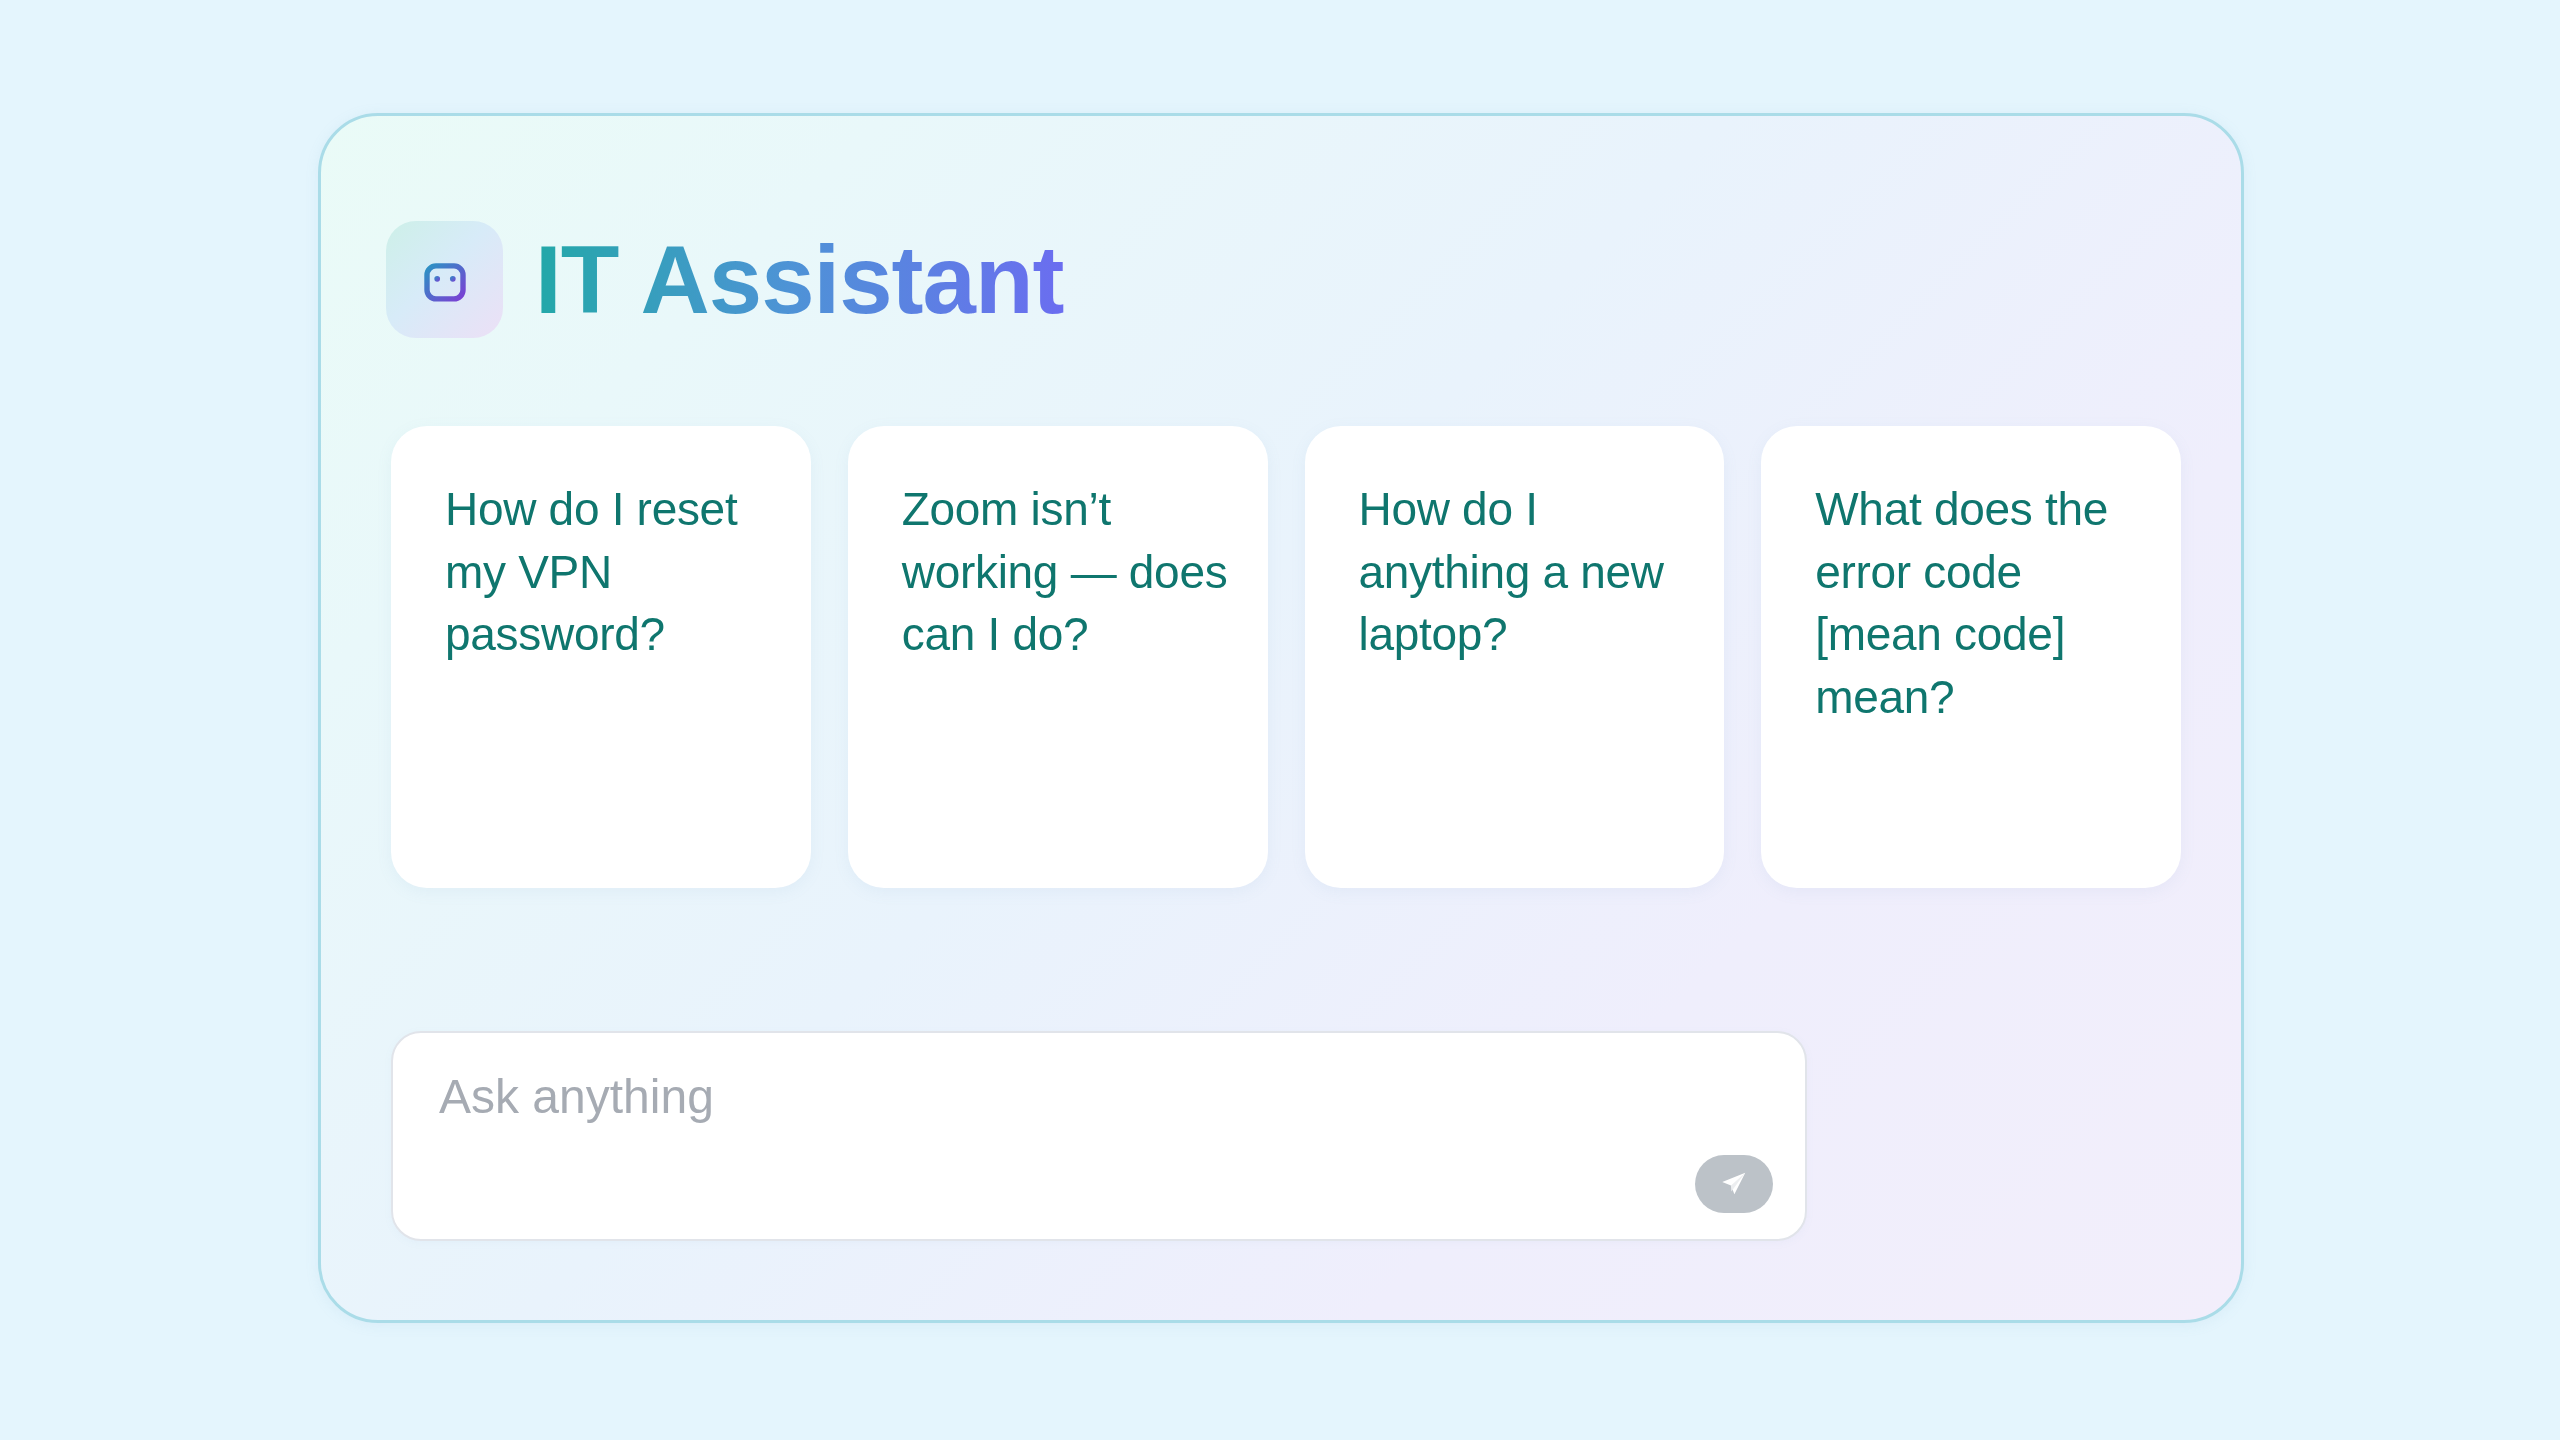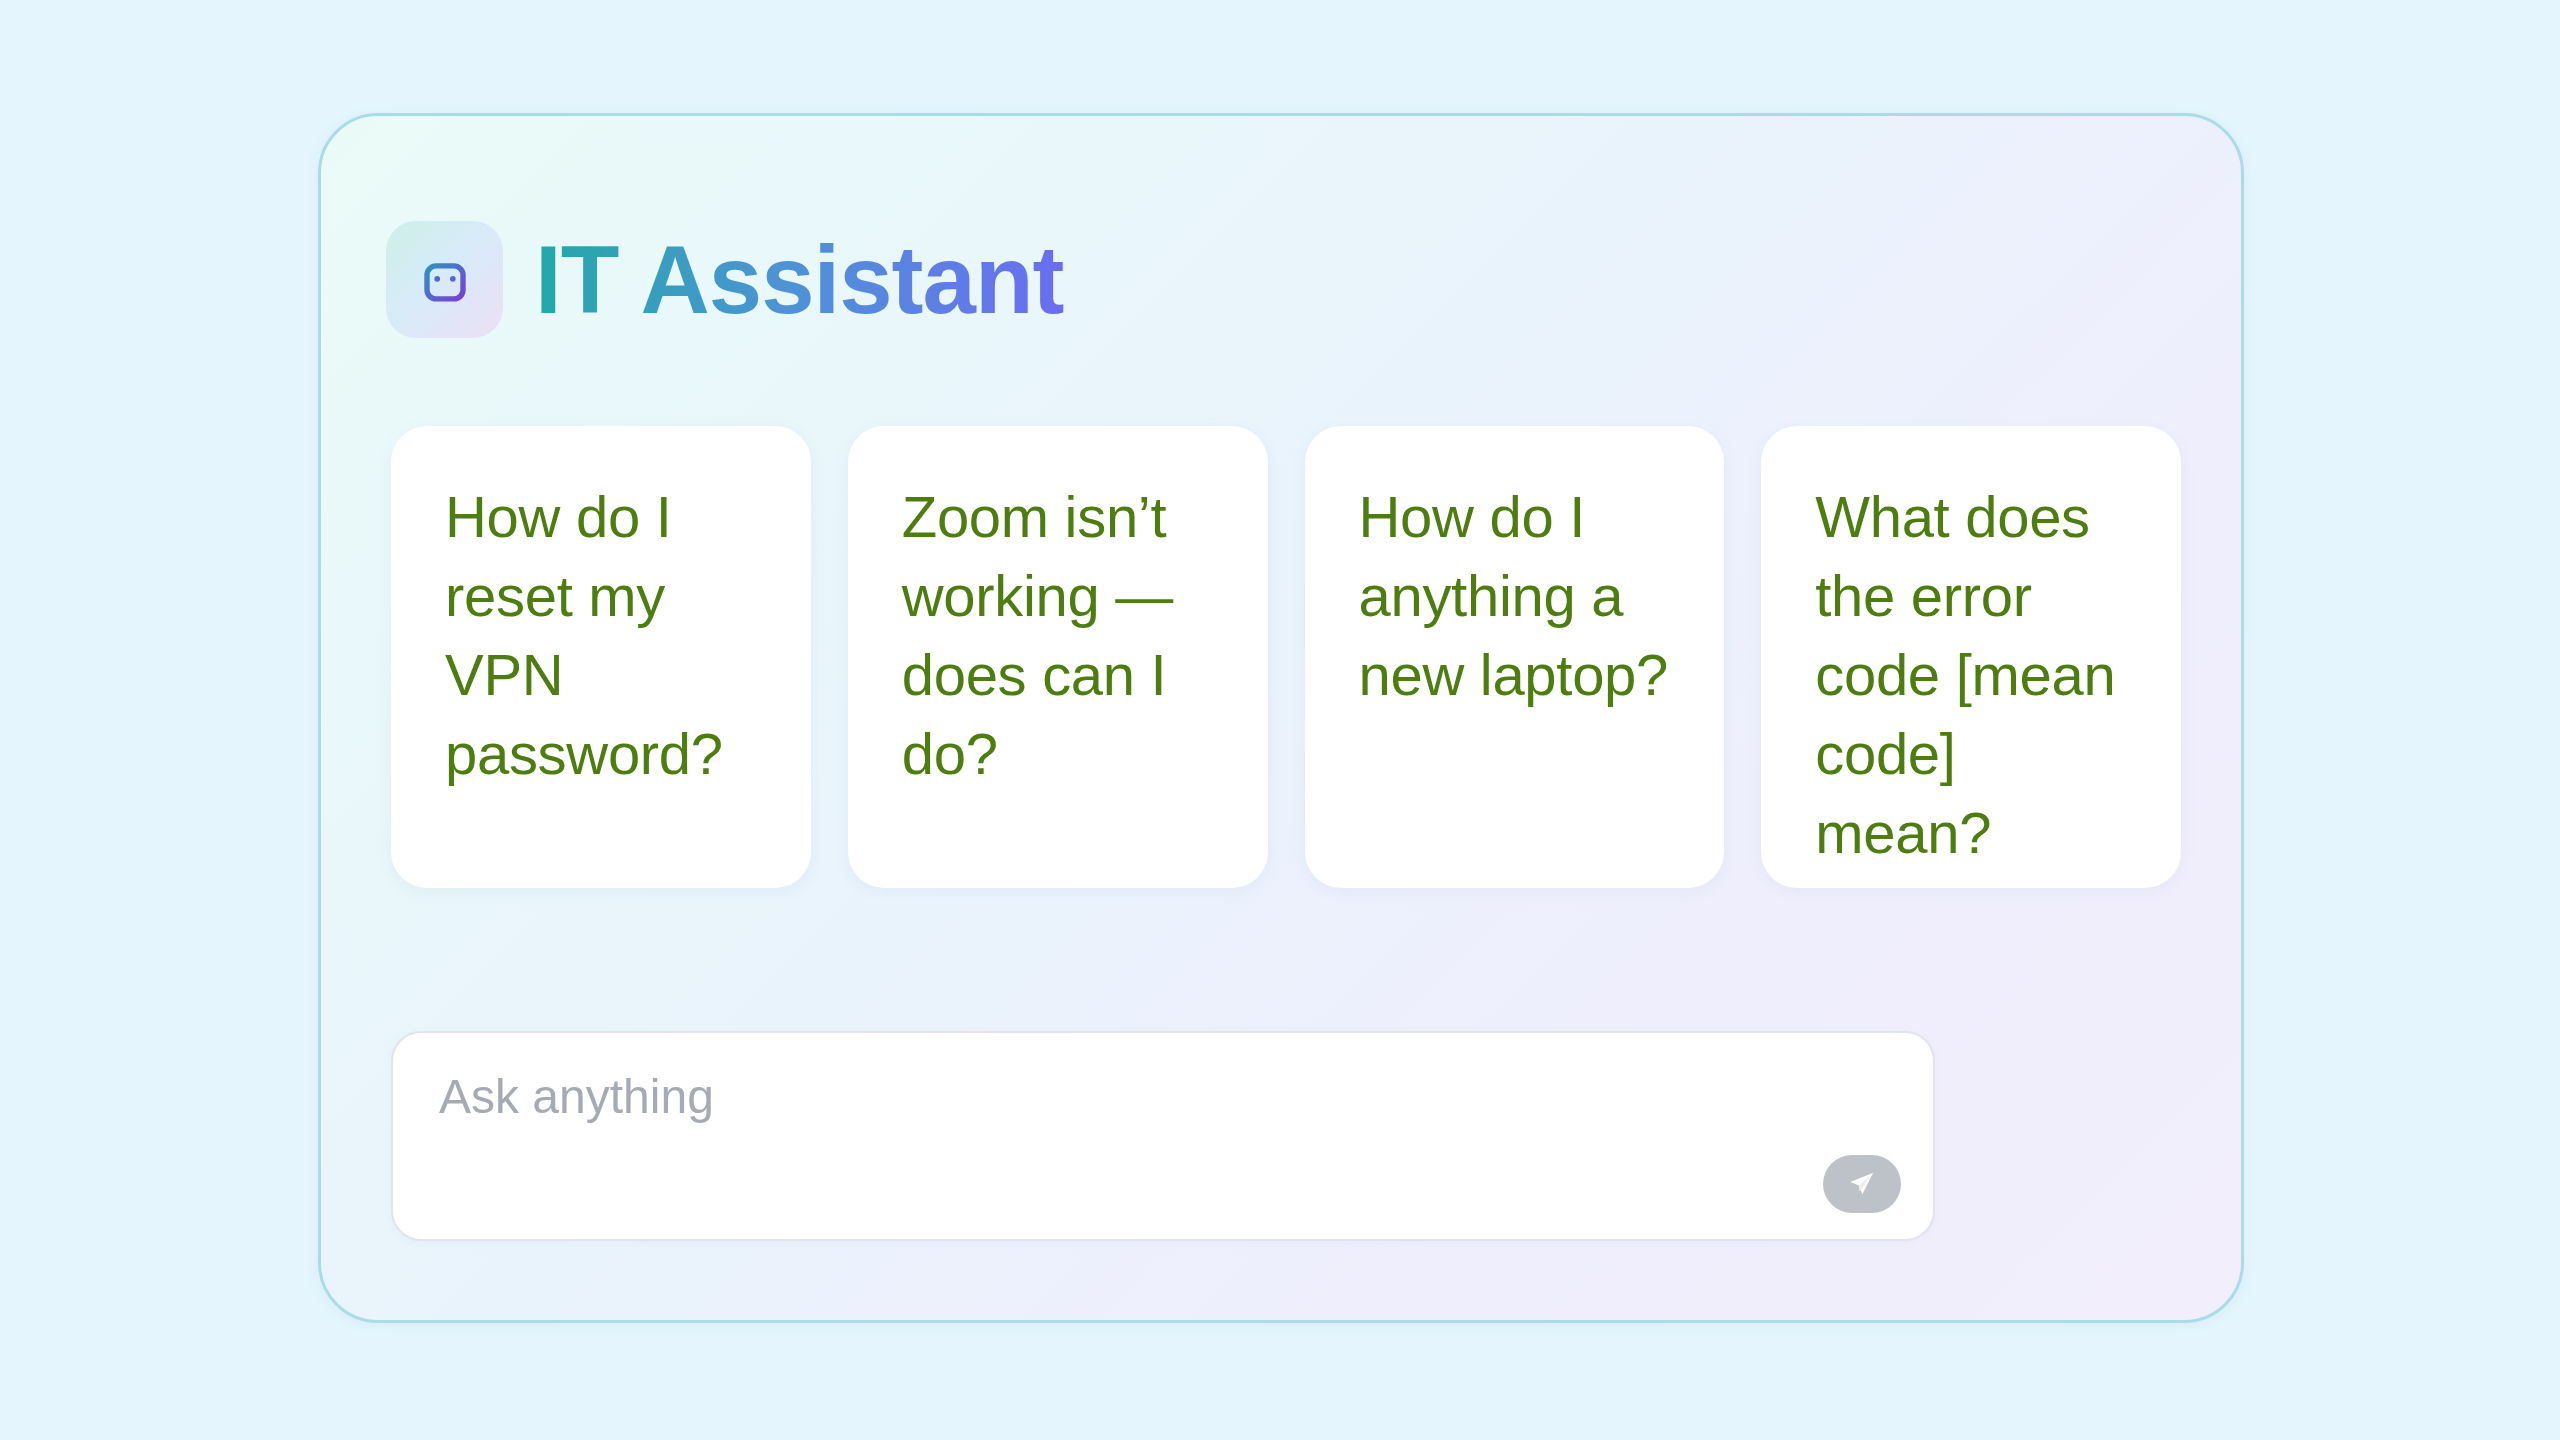--- a/index.html
+++ b/index.html
@@ -86,33 +86,33 @@
     height: 462px;
     background: #ffffff;
     border-radius: 36px;
     box-shadow: 0 4px 16px rgba(110, 150, 190, 0.08);
     padding: 52px 40px 40px 54px;
     box-sizing: border-box;
     cursor: pointer;
   }
 
   .suggestion-card-text {
-    font-size: 58px;
+    font-size: 46px;
     font-weight: 500;
     line-height: 1.36;
-    color: #4d7c0f;
+    color: #0f766e;
     letter-spacing: -0.3px;
   }
 
   
   #composer {
     position: absolute;
     left: 70px;
     top: 915px;
-    width: 1544px;
+    width: 1416px;
     height: 210px;
     box-sizing: border-box;
     background: #ffffff;
     border: 2px solid #e1e4ea;
     border-radius: 30px;
     box-shadow: 0 2px 8px rgba(120, 150, 190, 0.05);
   }
 
   #composer-input {
     position: absolute;

